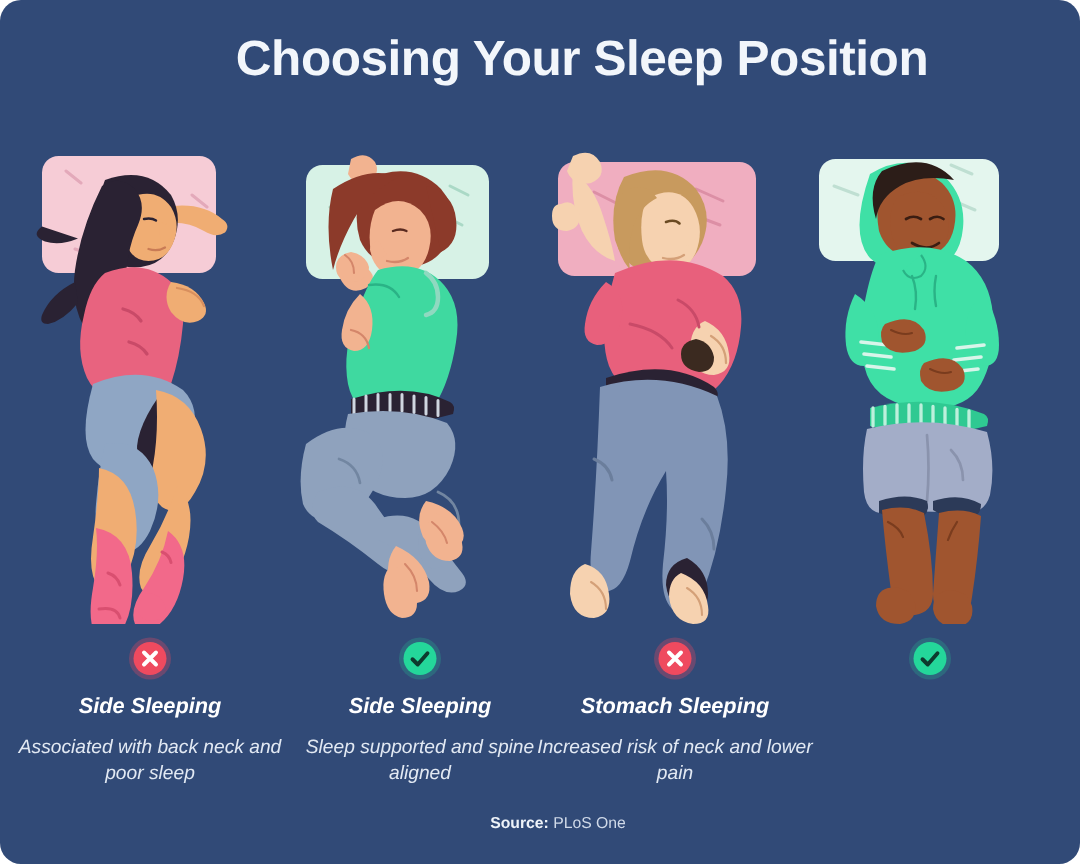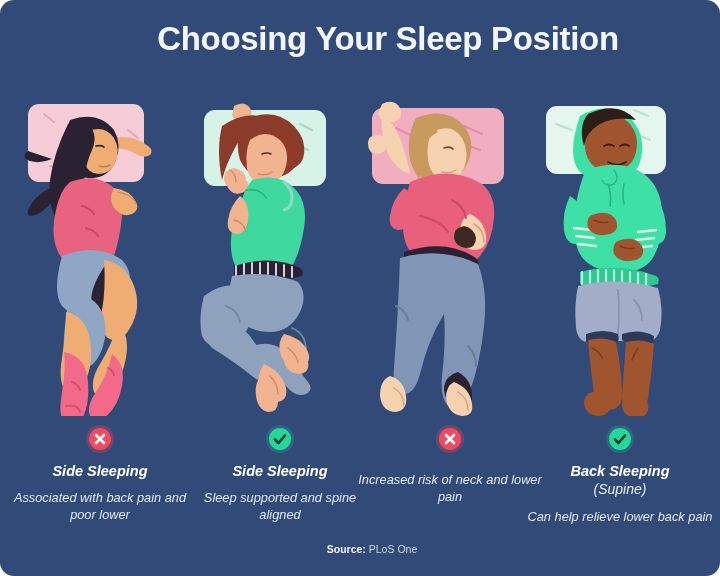--- a/index.html
+++ b/index.html
@@ -82,21 +82,21 @@
           <path d="M98 272 q5 2 6 7" stroke="#d94f70" stroke-width="2" fill="none" stroke-linecap="round"></path>
         </svg>
       </div>
       <div class="badge bad">
         <svg width="22" height="22" viewBox="0 0 22 22">
           <path d="M7 7 L15 15 M15 7 L7 15" stroke="#ffffff" stroke-width="2.6" stroke-linecap="round"></path>
         </svg>
       </div>
       <div class="cap">
         <div class="cap-title">Side Sleeping</div>
-        <div class="cap-desc">Associated with back pain and poor lower</div>
+        <div class="cap-desc">Associated with back neck and poor sleep</div>
       </div>
     </div>
 
     <div class="col c1">
       <div class="figure">
         <svg width="180" height="320" viewBox="0 0 180 320">
           <rect x="14" y="14" width="122" height="76" rx="11" fill="#d7f2e6"></rect>
           <path d="M30 42 L44 48 M110 28 L122 34 M106 48 L118 54" stroke="#aad9c6" stroke-width="2" fill="none" stroke-linecap="round"></path>
           <path d="M44 10 q10 -6 16 2 q4 8 -4 12 q-10 4 -14 -4z" fill="#f2b390"></path>
           <path d="M54 24 q30 -14 50 6 q12 14 6 32 q-8 20 -30 20 q-22 0 -30 -18 q-6 -20 4 -40z" fill="#8c3a2a"></path>
@@ -173,20 +173,21 @@
           <path d="M34 292 q10 6 10 18" stroke="#d4a078" stroke-width="1.4" fill="none" stroke-linecap="round"></path>
           <path d="M98 296 q10 6 10 18" stroke="#d4a078" stroke-width="1.4" fill="none" stroke-linecap="round"></path>
         </svg>
       </div>
       <div class="badge bad">
         <svg width="22" height="22" viewBox="0 0 22 22">
           <path d="M7 7 L15 15 M15 7 L7 15" stroke="#ffffff" stroke-width="2.6" stroke-linecap="round"></path>
         </svg>
       </div>
       <div class="cap">
+        <div class="cap-title">Stomach Sleeping</div>
         <div class="cap-desc">Increased risk of neck and lower pain</div>
       </div>
     </div>
 
     <div class="col c3">
       <div class="figure">
         <svg width="180" height="320" viewBox="0 0 180 320">
           <rect x="16" y="10" width="120" height="68" rx="11" fill="#e4f6ee"></rect>
           <path d="M26 28 L42 34 M104 14 L118 20 M106 38 L120 44" stroke="#bfdfd2" stroke-width="2" fill="none" stroke-linecap="round"></path>
           <path d="M50 20 q26 -16 50 2 q14 14 12 34 q-2 22 -20 28 q-24 8 -42 -8 q-14 -16 0 -56z" fill="#3fe0a6"></path>
@@ -217,25 +218,20 @@
           <path d="M62 252 q8 4 10 10 M108 252 q-4 6 -6 12" stroke="#7a3c1e" stroke-width="1.5" fill="none" stroke-linecap="round"></path>
           <path d="M62 296 q14 -2 18 10 q2 12 -10 14 q-14 0 -16 -12 q0 -10 8 -12z" fill="#a0552f"></path>
           <path d="M100 298 q14 -2 18 10 q2 12 -10 14 q-14 0 -16 -12 q0 -10 8 -12z" fill="#a0552f"></path>
         </svg>
       </div>
       <div class="badge good">
         <svg width="22" height="22" viewBox="0 0 22 22">
           <path d="M6 11.5 L9.5 15 L16 7.5" stroke="#0d3b2e" stroke-width="2.6" fill="none" stroke-linecap="round" stroke-linejoin="round"></path>
         </svg>
       </div>
-      <div class="cap">
-        <div class="cap-title">Back Sleeping</div>
-        <div class="cap-sub">(Supine)</div>
-        <div class="cap-desc">Can help relieve lower back pain</div>
-      </div>
     </div>
 
   </div>
 
   <div class="source">
     <b>Source:</b>
     <span>PLoS One</span>
   </div>
 
 </div>

